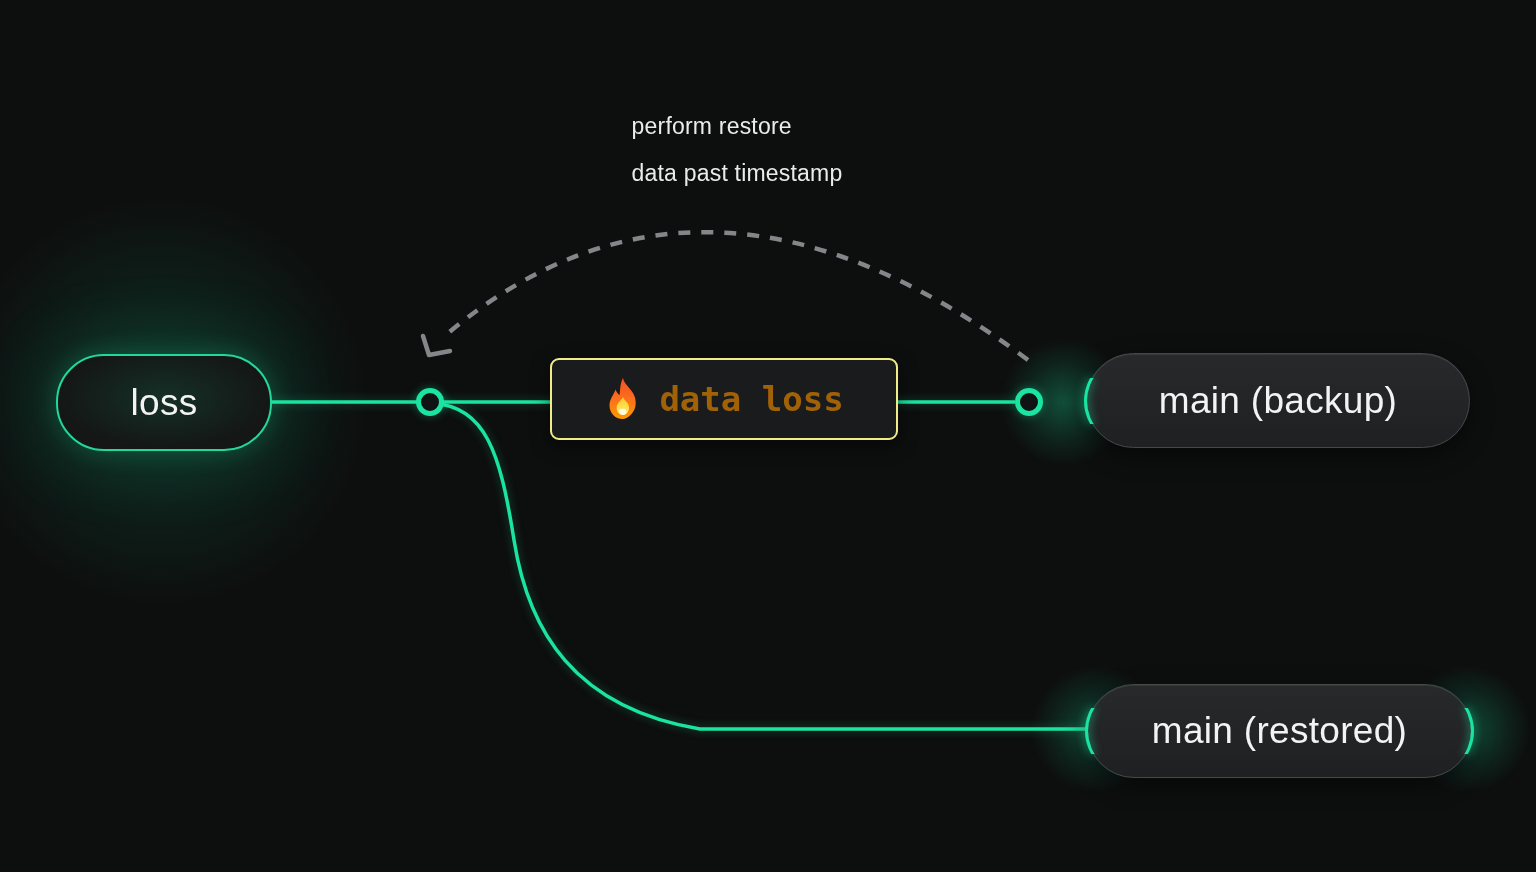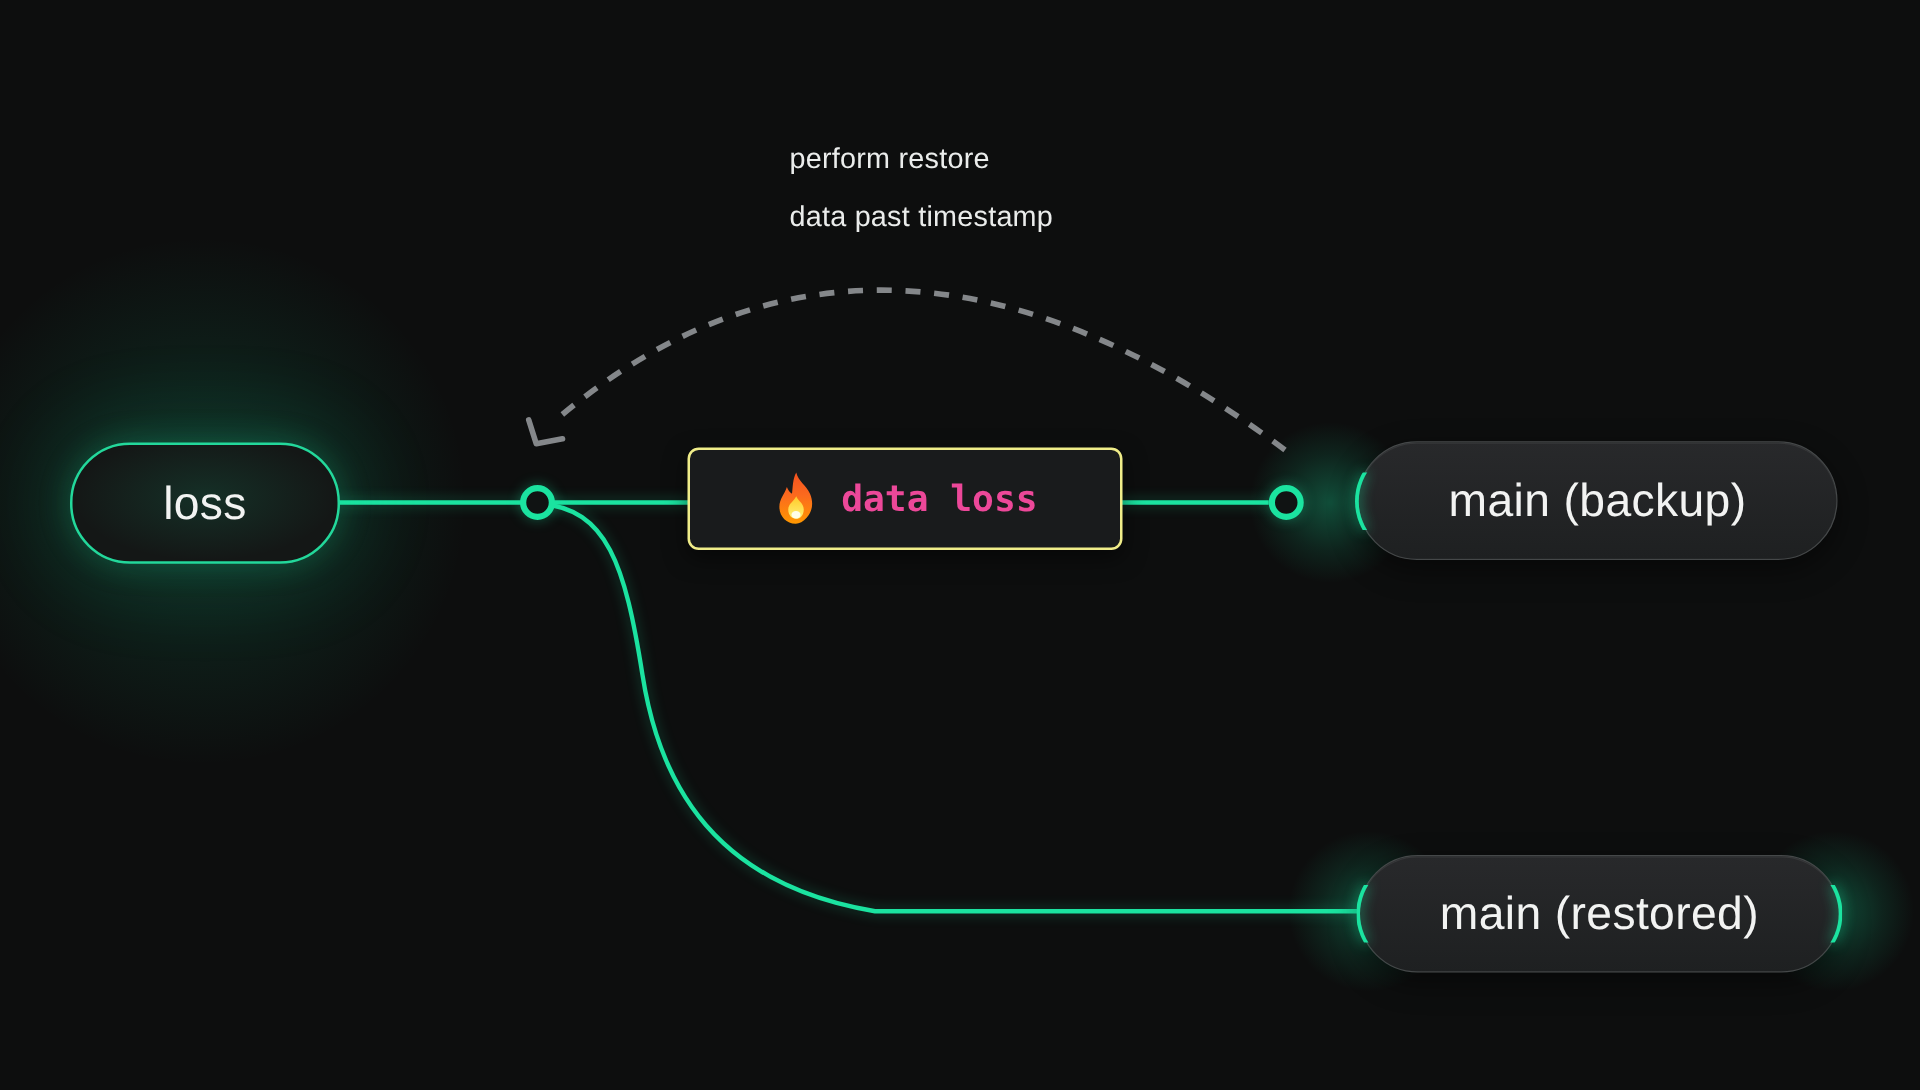--- a/index.html
+++ b/index.html
@@ -58,21 +58,21 @@
   .edge-connector.right .arc{right:0;border-right-color:#1be3a0;}
   
   .eventbox{
     position:absolute;left:550px;top:358px;width:348px;height:82px;z-index:2;
     display:flex;align-items:center;justify-content:center;gap:17px;
     background:#191b1c;border:2px solid #f0ed89;border-radius:9px;
     box-shadow:0 6px 18px rgba(0,0,0,0.5);
     box-sizing:border-box;
   }
   .eventbox .label{
-    font-family:"DejaVu Sans Mono",monospace;font-weight:700;font-size:29px;color:#ec4899;
+    font-family:"DejaVu Sans Mono",monospace;font-weight:700;font-size:34px;color:#a16207;
   }
   
   .caption{
     position:absolute;left:727px;top:103px;transform:translateX(-50%);z-index:2;
     text-align:left;font-size:23px;line-height:47px;color:#eaeceb;letter-spacing:0.2px;
     white-space:nowrap;
     margin-left:10px;
   }
 </style>
 </head>

